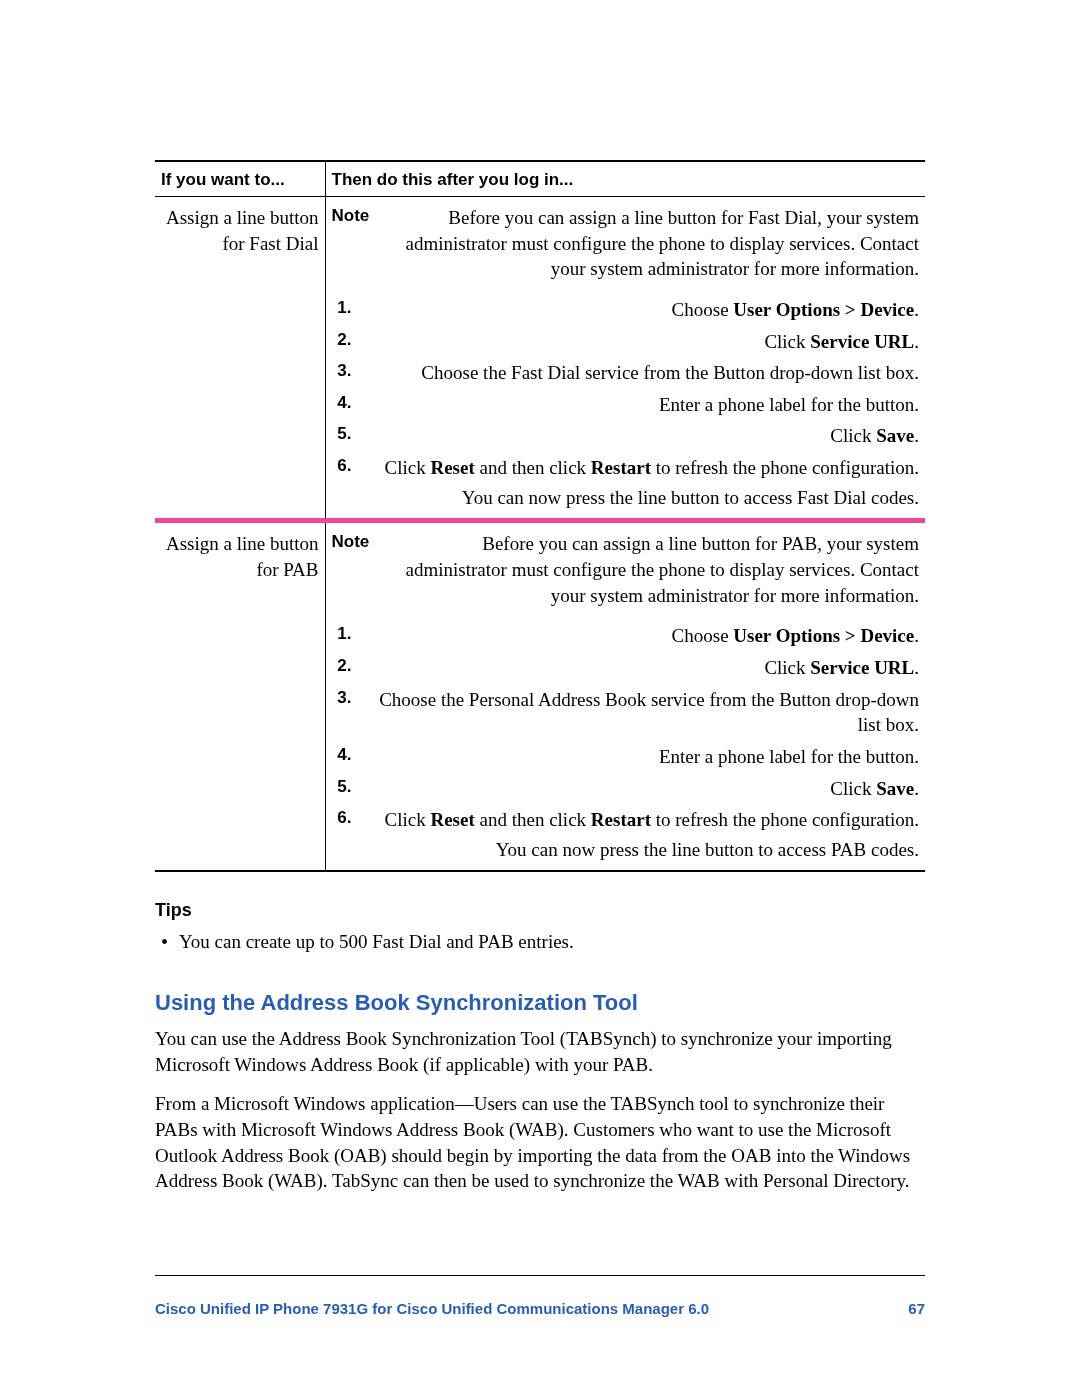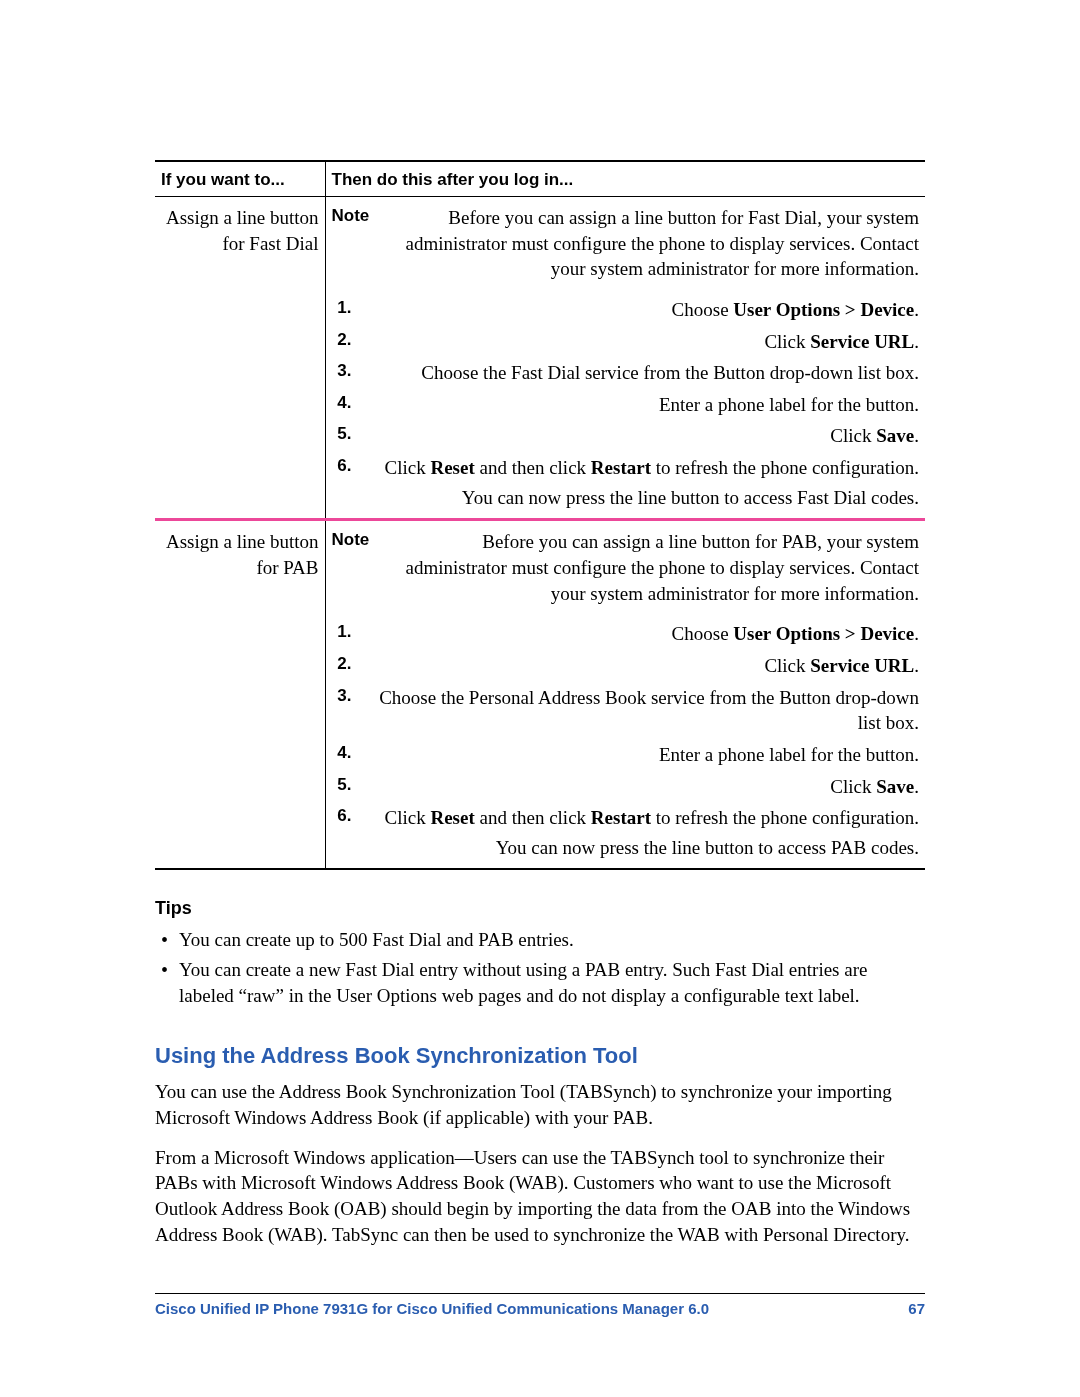--- a/index.html
+++ b/index.html
@@ -40,21 +40,21 @@
     vertical-align: top;
   }
   table.main td {
     vertical-align: top;
     padding: 8px 6px;
     font-size: 19px;
     line-height: 1.35;
     text-align: right;
   }
   table.main tr.row-top td {
-    border-top: 3px solid #ec4899;
+    border-top: 5px solid #ec4899;
   }
   .col-left {
     width: 170px;
     border-right: 1px solid #000;
   }
   .note-row {
     display: flex;
     gap: 16px;
     margin-bottom: 12px;
   }
@@ -123,21 +123,21 @@
   .body-p {
     line-height: 1.35;
     margin-bottom: 14px;
   }
   .footer {
     position: absolute;
     bottom: 80px;
     left: 155px;
     right: 155px;
     border-top: 1px solid #000;
-    padding-top: 6px;
+    padding-top: 24px;
     display: flex;
     justify-content: space-between;
     font-family: Arial, Helvetica, sans-serif;
     font-weight: bold;
     font-size: 15px;
     color: #2a5db0;
   }
 </style>
 </head>
 <body>
@@ -212,21 +212,20 @@
             </ol>
             <div class="after-text">You can now press the line button to access PAB codes.</div>
           </td>
         </tr>
       </tbody>
   </table>
 
   <div class="tips-heading">Tips</div>
   <ul class="tips" id="tips-list">
       <li>You can create up to 500 Fast Dial and PAB entries.</li>
-      <li>You can create a new Fast Dial entry without using a PAB entry. Such Fast Dial entries are labeled “raw” in the User Options web pages and do not display a configurable text label.</li>
     </ul>
 
   <div class="section-heading">Using the Address Book Synchronization Tool</div>
   <p class="body-p">You can use the Address Book Synchronization Tool (TABSynch) to synchronize your importing Microsoft Windows Address Book (if applicable) with your PAB.</p>
   <p class="body-p">From a Microsoft Windows application—Users can use the TABSynch tool to synchronize their PABs with Microsoft Windows Address Book (WAB). Customers who want to use the Microsoft Outlook Address Book (OAB) should begin by importing the data from the OAB into the Windows Address Book (WAB).  TabSync can then be used to synchronize the WAB with Personal Directory.</p>
 
 </div>
 
 <div class="footer">
   <span>Cisco Unified IP Phone 7931G for Cisco Unified Communications Manager 6.0</span>

